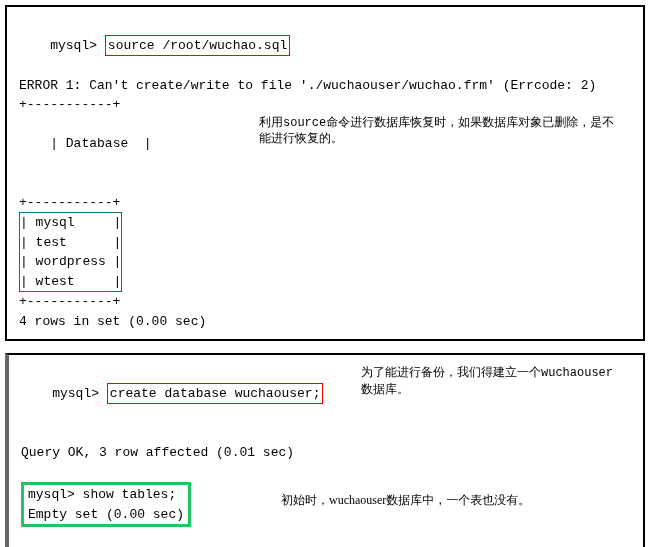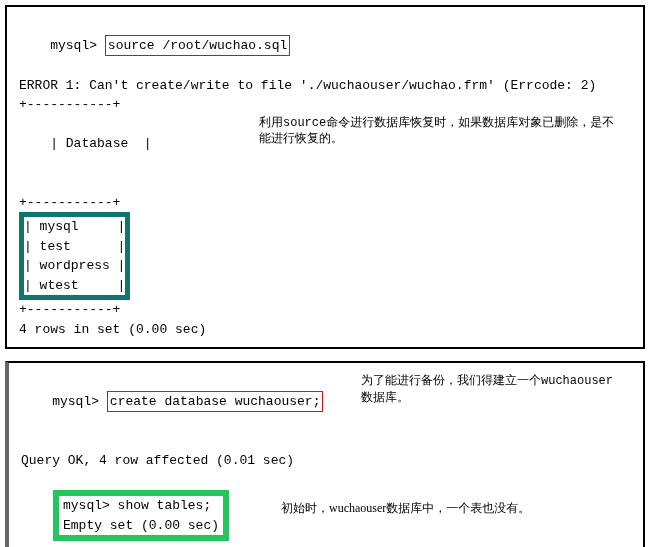--- a/index.html
+++ b/index.html
@@ -20,35 +20,34 @@
     .terminal-box.second {
       border-left: 4px solid #666;
     }
     .line { white-space: pre; position: relative; }
     .red-box {
       border: 1px solid #ff0000;
       display: inline-block;
       padding: 0 2px;
     }
     .red-box-block {
-      border: 6px solid #22c55e;
+      border: 3px solid #22c55e;
       display: inline-block;
       padding: 0 4px;
-      margin-left: 32px;
     }
     .annotation {
       color: #000000;
       position: absolute;
       font-size: 12px;
       line-height: 1.4;
       white-space: normal;
     }
     .prompt { color: #000; font-family: Liberation Mono, monospace; }
     .db-list-box {
-      border: 5px solid #0f766e;
+      border: 1px solid #0f766e;
       display: inline-block;
       padding: 0;
     }
   </style>
 </head>
 <body>
 
 <div class="terminal-box">
   <div class="line">
     <span class="prompt">mysql&gt; </span><span class="red-box">source /root/wuchao.sql</span>
@@ -70,21 +69,21 @@
   </div>
   <div class="line">+-----------+</div>
   <div class="line">4 rows in set (0.00 sec)</div>
 </div>
 
 <div class="terminal-box second">
   <div class="line">
     <span class="prompt">mysql&gt; </span><span class="red-box">create database wuchaouser;</span>
     <span class="annotation" style="left:340px; top:2px; width:260px;">为了能进行备份，我们得建立一个wuchaouser数据库。</span>
   </div>
-  <div class="line">Query OK, 4 row affected (0.01 sec)</div>
+  <div class="line">Query OK, 3 row affected (0.01 sec)</div>
   <div class="line">&nbsp;</div>
 
   <div style="position:relative;">
     <div class="red-box-block" style="display:inline-block;">
       <div class="line">mysql&gt; show tables;</div>
       <div class="line">Empty set (0.00 sec)</div>
     </div>
     <span class="annotation" style="left:260px; top:10px; width:360px;font-family:Liberation Serif, serif;">初始时，wuchaouser数据库中，一个表也没有。</span>
   </div>
 

